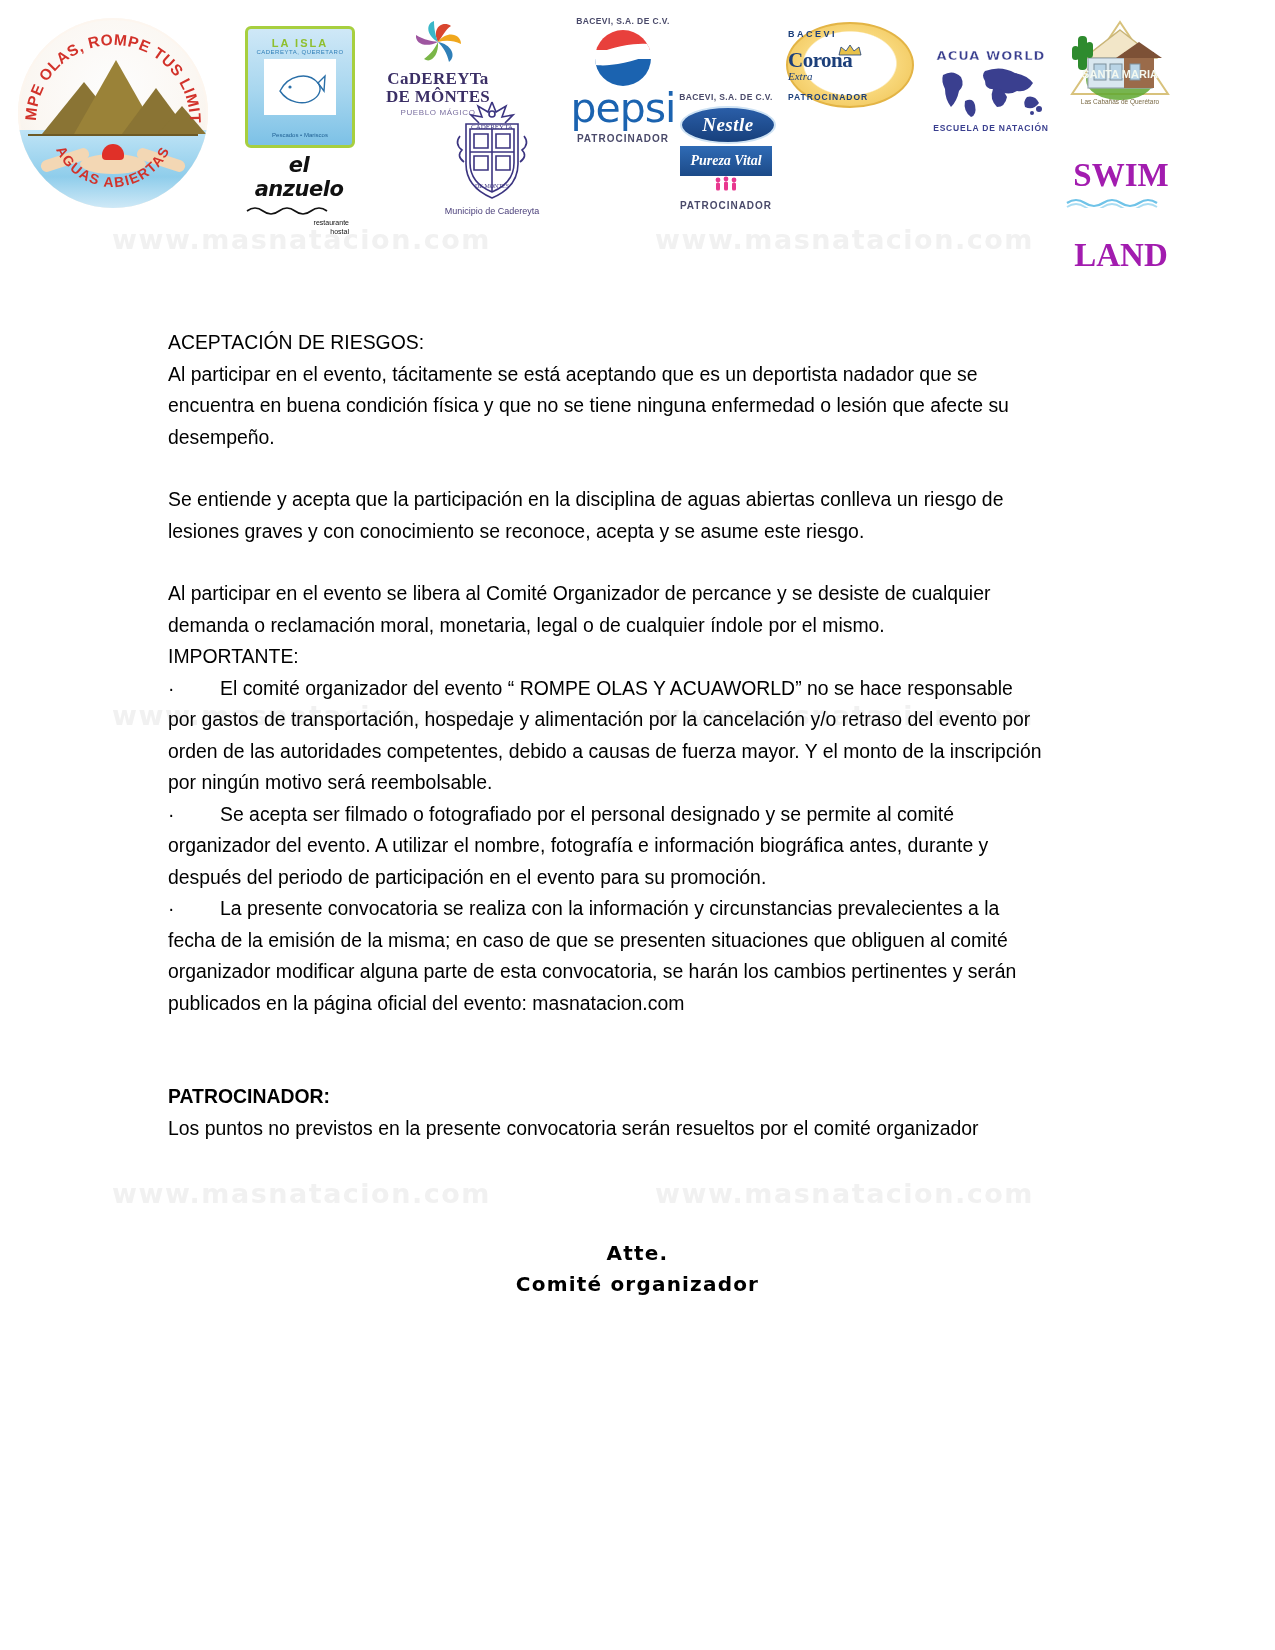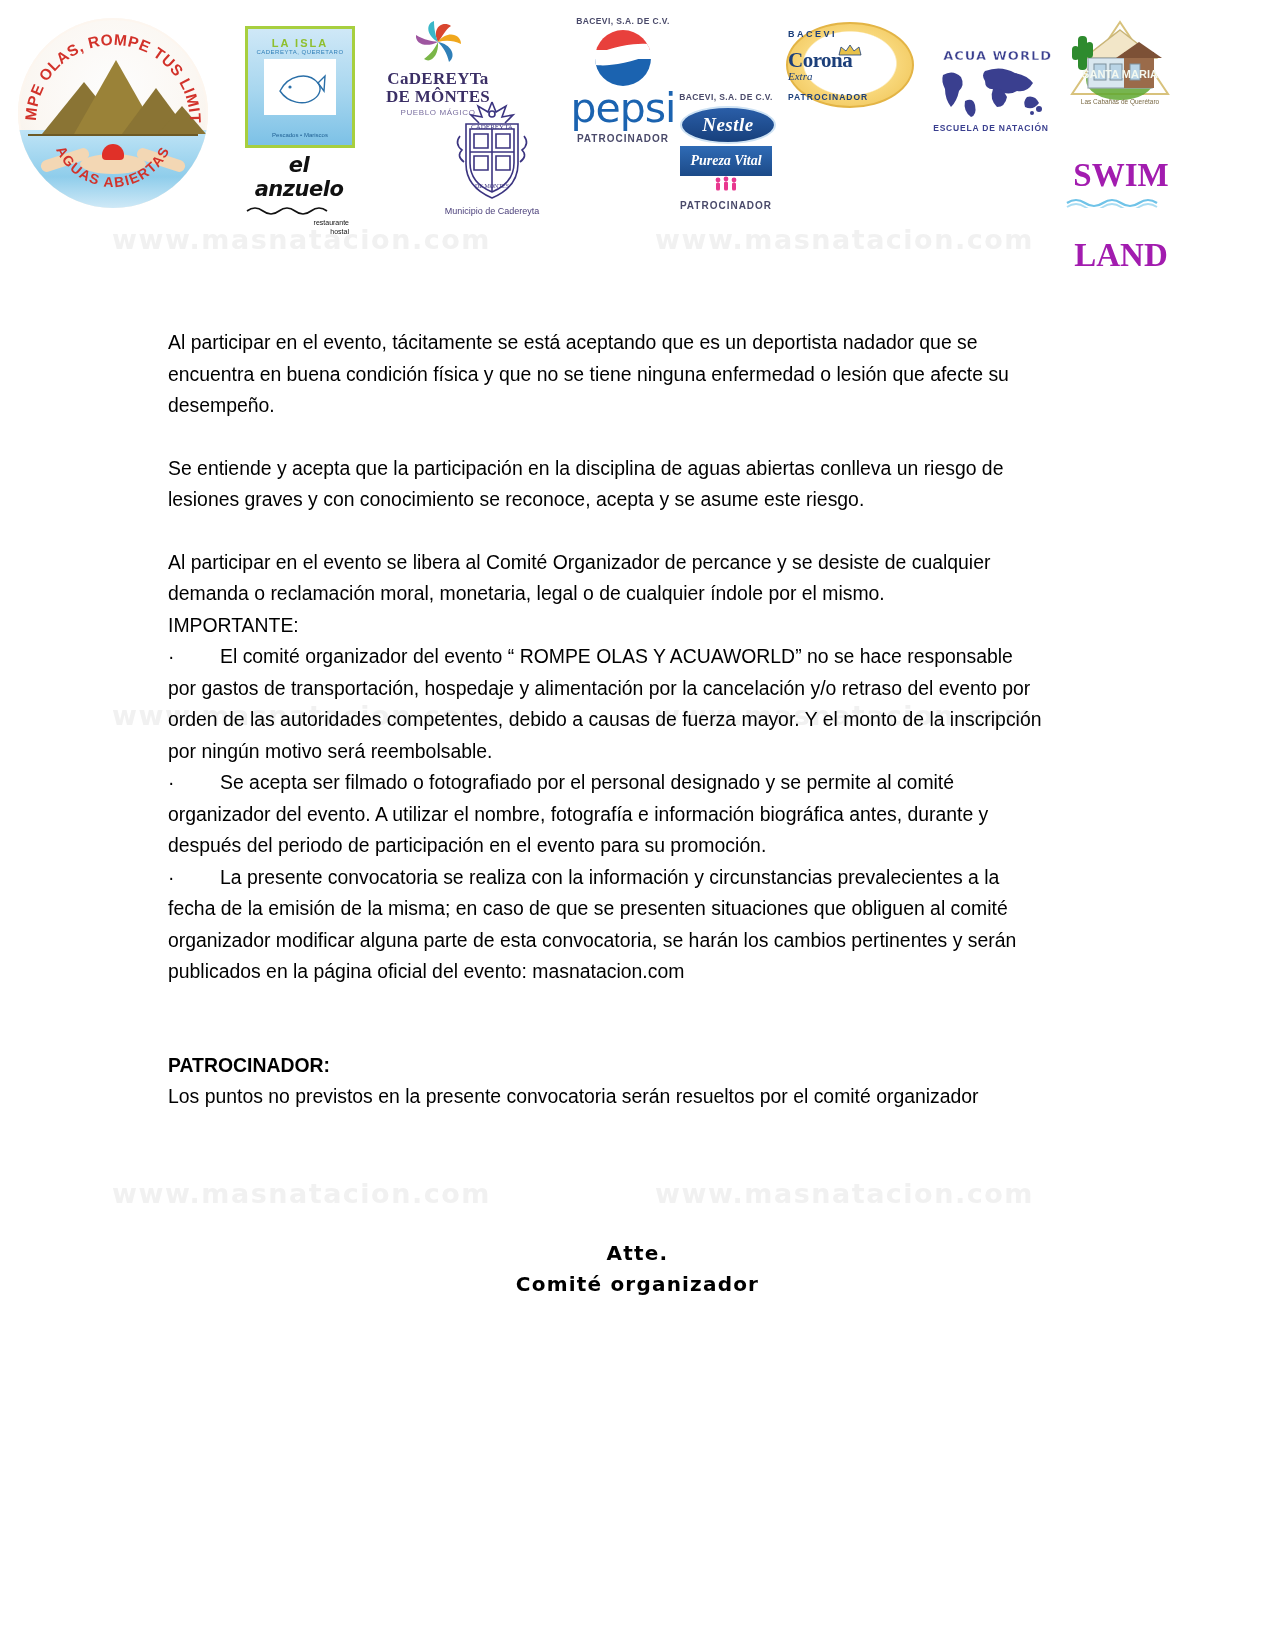--- a/index.html
+++ b/index.html
@@ -96,21 +96,21 @@
   .badge-rompeolas svg { position: absolute; left: 0; top: 0; }
   .arc-text { font-family: "Liberation Sans", sans-serif; font-weight: 700; font-size: 15.5px; fill: #d2322a; letter-spacing: 0.6px; }
   .arc-text-b { font-family: "Liberation Sans", sans-serif; font-weight: 700; font-size: 14px; fill: #d2322a; letter-spacing: 1.4px; }
 
   
   .logo-anzuelo { left: 245px; top: 26px; width: 108px; }
   .anz-shield {
     width: 104px; height: 116px;
     background: linear-gradient(#cfe8f7, #a9d7ef 52%, #7cc1e6);
     border: 3px solid #a7cf3f;
-    border-radius: 0;
+    border-radius: 6px;
     position: relative; overflow: hidden;
   }
   .anz-shield .inner-white {
     position: absolute; left: 16px; top: 30px; width: 72px; height: 56px; background: #ffffff;
   }
   .anz-shield .fish {
     position: absolute; left: 26px; top: 32px; width: 52px; height: 52px;
   }
   .anz-shield .top-txt {
     position: absolute; top: 8px; left: 0; width: 100%;
@@ -196,21 +196,21 @@
   .corona-bacevi { position:absolute; top:5px; left:0; width:100%; font-size:9px; font-weight:700; color:#1c3f7a; letter-spacing:2.5px;}
   .corona-word { position:absolute; top:24px; left:0; width:100%; font-family:"Liberation Serif", serif; font-weight:700; font-size:21px; color:#1c3f7a; letter-spacing:-0.5px;}
   .corona-extra { position:absolute; top:46px; left:0; width:100%; font-family:"Liberation Serif", serif; font-style:italic; font-size:11px; color:#1c3f7a;}
   .corona-patro { position:absolute; bottom:4px; left:0; width:100%; font-size:8.5px; font-weight:700; color:#1c3f7a; letter-spacing:1px;}
   .corona-crown { position:absolute; top:20px; left:50%; transform:translateX(-50%); }
 
   
   .logo-acuaworld { left: 930px; top: 48px; width: 122px; text-align: center; }
   .aw-title {
     font-family: "DejaVu Sans", sans-serif; font-weight: 700; font-size: 13px;
-    color: #3a3f8f; letter-spacing: 1px; text-align: right;
+    color: #3a3f8f; letter-spacing: 1px;
     -webkit-text-stroke: 0.4px #fff;
   }
   .aw-map { width: 112px; height: 56px; }
   .aw-sub { font-size: 8.5px; font-weight: 700; color: #3a3f8f; letter-spacing: 0.8px; }
 
   
   .logo-cabin { left: 1062px; top: 18px; width: 116px; text-align: center; }
   .cabin-svg { width: 112px; height: 92px; }
 
   
@@ -434,20 +434,21 @@
       <div class="sl-word">LAND</div>
     </div>
 
   </div>
 
   <div class="doc-body">
 
 
     <div class="spacer"></div>
 
+    <p class="para">ACEPTACIÓN DE RIESGOS:</p>
     <p class="para"> Al participar en el evento, tácitamente se está aceptando que es un deportista nadador que se encuentra en buena condición física y que no se tiene ninguna enfermedad o lesión que afecte su desempeño.</p>
 
     <div class="spacer"></div>
 
     <p class="para">Se entiende y acepta que la participación en la disciplina de aguas abiertas conlleva un riesgo de lesiones graves y con conocimiento se reconoce, acepta y se asume este riesgo.</p>
 
     <div class="spacer"></div>
 
     <p class="para">Al participar en el evento se libera al Comité Organizador de percance y se desiste de cualquier demanda o reclamación moral, monetaria, legal o de cualquier índole por el mismo.</p>
 

